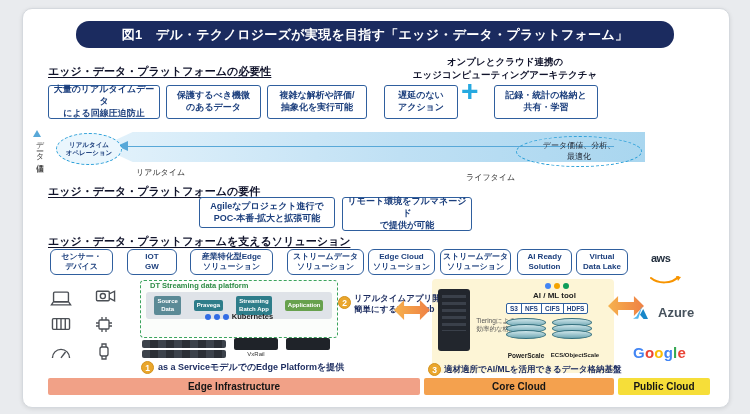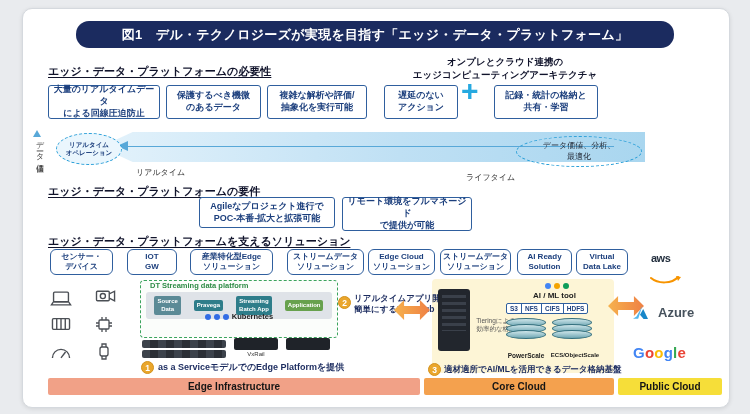--- a/index.html
+++ b/index.html
@@ -246,14 +246,14 @@
         </svg>
     </span>
     <span class="azure-text">Azure</span>
   </div>
   <div class="google-letters">
     <span>G</span><span>o</span><span>o</span><span>g</span><span>l</span><span>e</span>
   </div>
 
   <div class="band" style="left:48px;width:372px;background:#f1a187">Edge Infrastructure</div>
   <div class="band" style="left:424px;width:190px;background:#f4a14e">Core Cloud</div>
-  <div class="band" style="left:618px;width:104px;background:#f6de39">Public Cloud</div>
+  <div class="band" style="left:618px;width:92px;background:#f6de39">Public Cloud</div>
 </div>
 
 </body></html>

